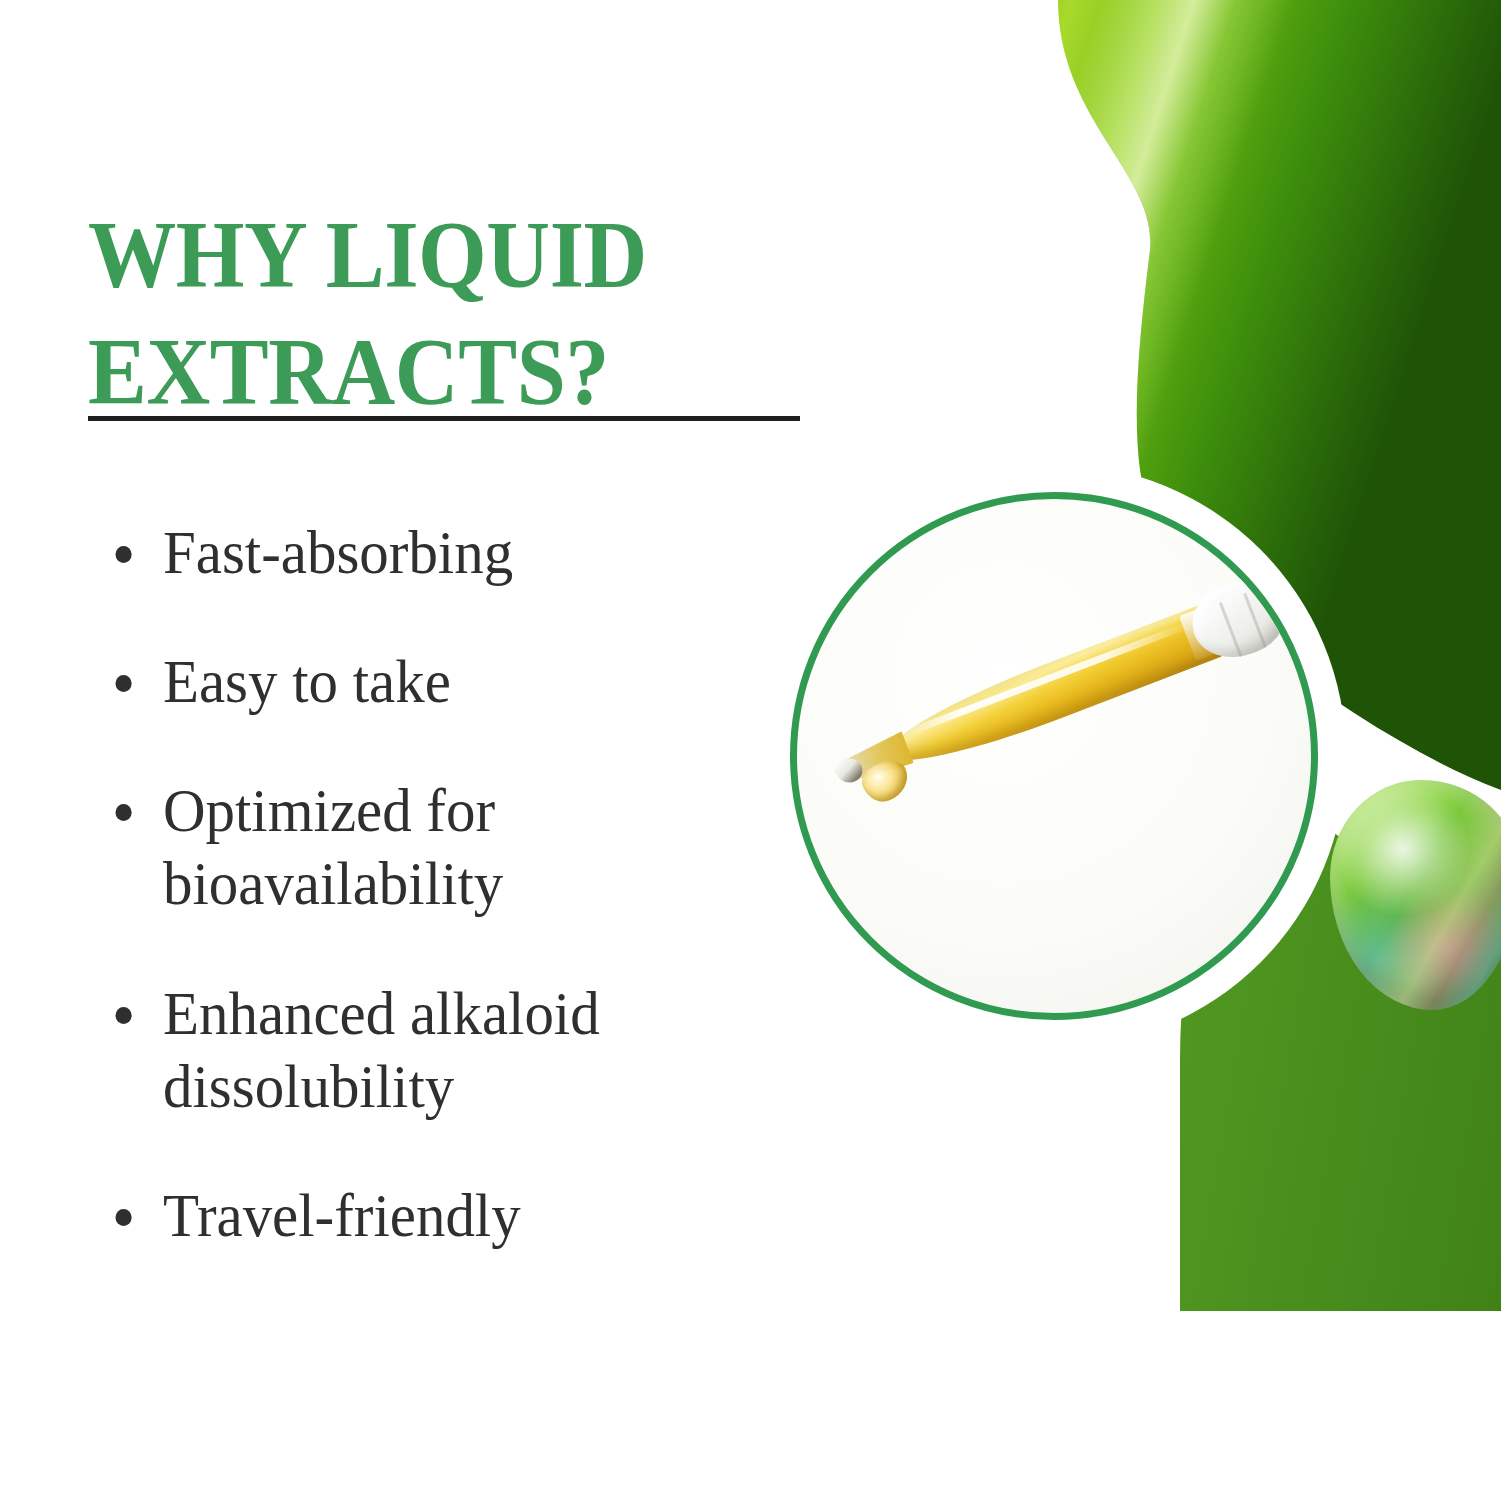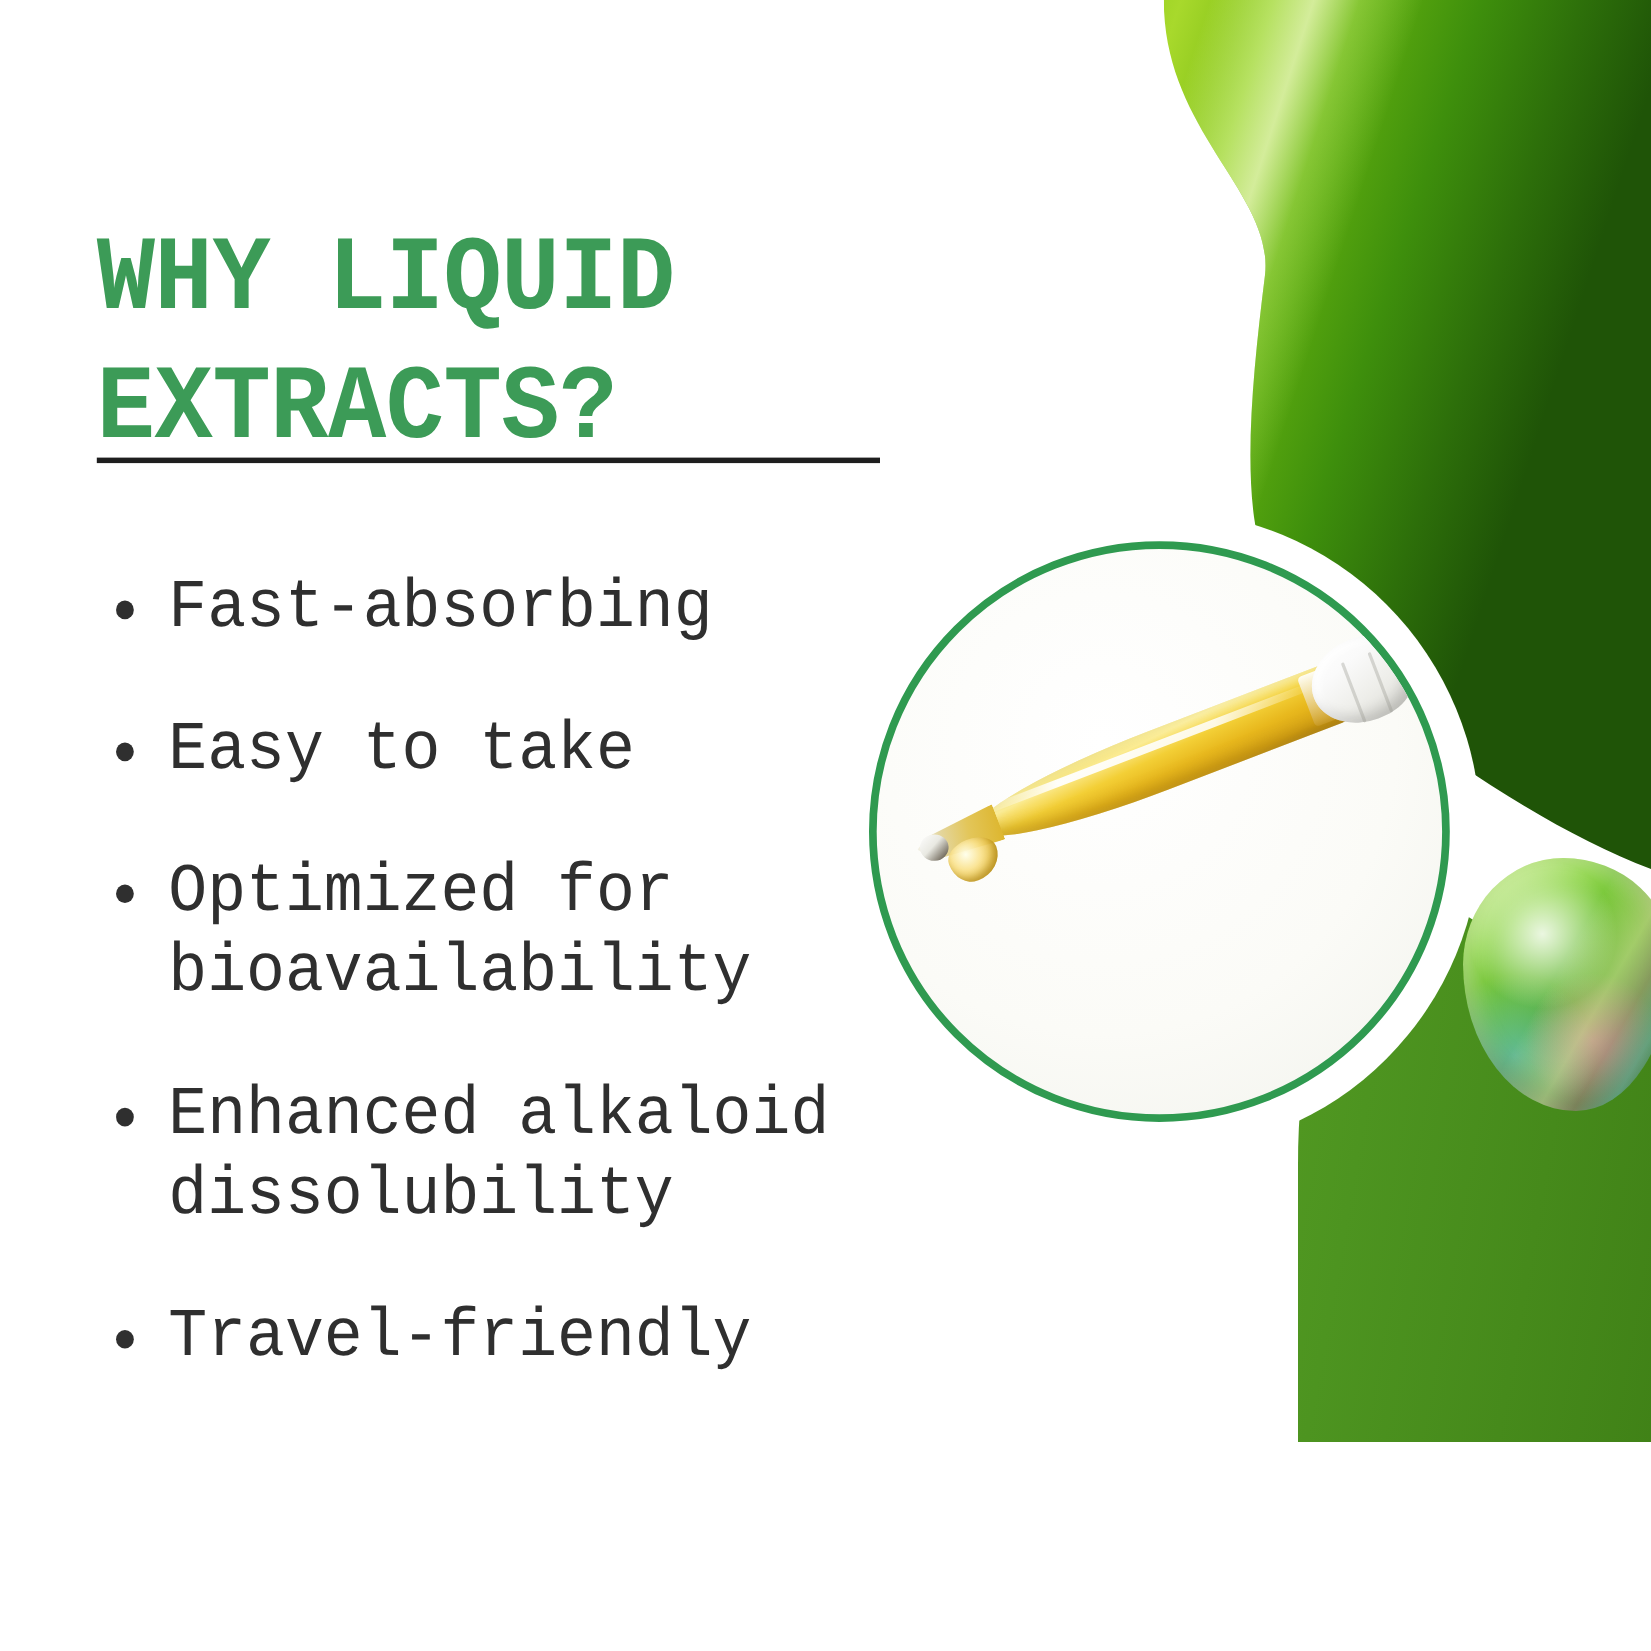--- a/index.html
+++ b/index.html
@@ -6,21 +6,21 @@
     margin: 0;
     padding: 0;
     background: #ffffff;
   }
   #canvas {
     position: relative;
     width: 1501px;
     height: 1311px;
     background: #ffffff;
     overflow: hidden;
-    font-family: Liberation Mono, monospace;
+    font-family: Liberation Serif, serif;
   }
 
   
   #photo-panel {
     position: absolute;
     left: 1000px;
     top: 0;
     width: 501px;
     height: 1501px;
     overflow: hidden;
@@ -230,21 +230,21 @@
   #headline-rule {
     position: absolute;
     left: 88px;
     top: 416px;
     width: 712px;
     height: 5px;
     background: #1e1e1e;
   }
   #benefit-list {
     position: absolute;
-    left: 96px;
+    left: 106px;
     top: 516px;
     width: 760px;
     list-style: none;
     margin: 0;
     padding: 0;
   }
   .benefit-item {
     position: relative;
     padding-left: 60px;
     margin-bottom: 56px;

